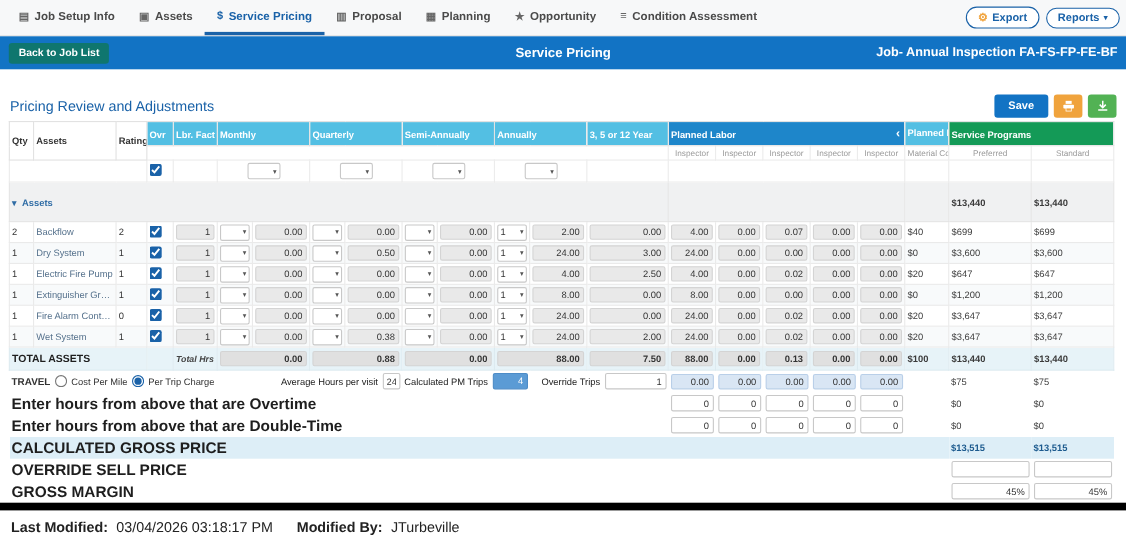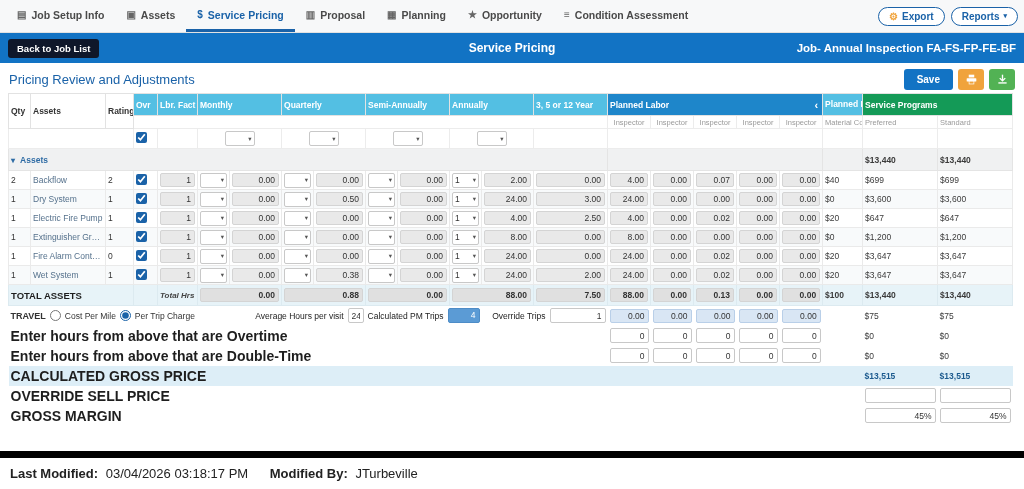--- a/index.html
+++ b/index.html
@@ -13,49 +13,49 @@
 .tab .ticon{font-size:10px;color:#666;}
 .tab.active{color:var(--tab-active,#1a62a8);border-bottom-color:var(--tab-active,#1a62a8);}
 .tab.active .ticon{color:var(--tab-active,#1a62a8);}
 .navright{margin-left:auto;display:flex;align-items:center;gap:6px;}
 .obtn{display:flex;align-items:center;gap:4px;background:#fff;border:1px solid var(--tab-active,#1a62a8);color:var(--tab-active,#1a62a8);font-weight:bold;font-size:10px;border-radius:10px;padding:3px 10px;font-family:inherit;cursor:pointer;}
 .obtn .gear{color:var(--print-orange,#f0a33c);font-size:10px;}
 .obtn .crt2{font-size:7px;}
 
 
 .bluebar{height:30px;background:var(--header-blue,#1273c4);display:flex;align-items:center;padding:0 8px;position:relative;color:#fff;flex:none;}
-.backbtn{background:#0f172a;border:none;color:#fff;font-weight:bold;font-size:9.5px;border-radius:3px;padding:4px 9px;font-family:inherit;cursor:pointer;}
+.backbtn{background:#0f766e;border:none;color:#fff;font-weight:bold;font-size:9.5px;border-radius:3px;padding:4px 9px;font-family:inherit;cursor:pointer;}
 .bartitle{position:absolute;left:50%;transform:translateX(-50%);font-size:12px;font-weight:bold;}
 .barjob{margin-left:auto;font-size:11.5px;font-weight:bold;}
 
 
-.phead{display:flex;align-items:center;padding:6px 9px 3px;flex:none;gap:46px;}
+.phead{display:flex;align-items:center;padding:23px 9px 3px;flex:none;gap:46px;}
 .ptitle{color:var(--tab-active,#1a62a8);font-size:13px;}
 .pactions{margin-left:auto;display:flex;gap:5px;}
 .savebtn{background:var(--header-blue,#1273c4);color:#fff;border:none;border-radius:3px;font-size:10px;font-weight:bold;padding:4px 13px;font-family:inherit;cursor:pointer;}
 .iconbtn{width:26px;height:21px;border:none;border-radius:3px;display:flex;align-items:center;justify-content:center;cursor:pointer;}
 .printbtn{background:var(--print-orange,#f0a33c);}
 .xlsbtn{background:var(--export-green,#52b254);}
 .cbrow{display:flex;align-items:center;gap:6px;padding:3px 9px 6px;font-size:10px;font-weight:bold;color:#333;flex:none;}
 input[type=checkbox],input[type=radio]{width:11px;height:11px;accent-color:var(--tab-active,#1a62a8);margin:0;}
 
 
 table.grid{table-layout:fixed;width:1004px;margin:0 8px;border-collapse:collapse;font-size:8.5px;flex:none;}
 .grid th,.grid td{overflow:hidden;white-space:nowrap;padding:0 2px;vertical-align:middle;text-align:left;}
 .hA th{height:22px;border:1px solid #e2e2e2;font-size:8.5px;}
 .plainh{background:#fff;color:#333;font-weight:bold;}
 .teal{background:var(--teal,#53bfe3);color:#fff;font-weight:bold;text-align:center;}
 .labor{background:var(--labor-blue,#1e86ca);color:#fff;font-weight:bold;position:relative;padding-left:6px;}
 .lchev{position:absolute;right:4px;top:50%;transform:translateY(-52%);font-size:11px;cursor:pointer;}
 .tealwrap{background:var(--teal,#53bfe3);color:#fff;font-weight:bold;text-align:center;white-space:normal;line-height:1.05;font-size:8px;padding:0 3px;}
 .green{background:var(--programs-green,#149a57);color:#fff;font-weight:bold;text-align:center;}
 .hB th{height:13px;background:#fff;color:#9a9a9a;font-weight:normal;font-size:7.5px;border:1px solid #ececec;text-align:center;}
-.hB th.r{text-align:left;}
+.hB th.r{text-align:center;}
 .hF td{height:20px;border:1px solid #ececec;}
-.grp td{background:#f0f1f2;height:22px;border:1px solid #e4e4e4;}
+.grp td{background:#f0f1f2;height:36px;border:1px solid #e4e4e4;}
 .grpcell{font-weight:bold;color:#2f6ca5;}
 .gchev{color:#2f6ca5;font-size:8px;margin-right:3px;cursor:pointer;}
 .arow td{height:19px;border:1px solid #eaeaea;background:#fff;}
 #asset-rows tr:nth-child(even) td{background:#f8fafb;}
 .tc{text-align:center;}
 .tname{color:#55718c;text-overflow:ellipsis;}
 .money{text-align:right;color:#3b3b3b;}
 .b{font-weight:bold;}
 .ro{height:14px;background:#e9e9e9;border:1px solid #d4d4d4;border-radius:2px;line-height:12px;text-align:right;padding:0 3px;color:#333;}
 .sel{height:15px;background:#fff;border:1px solid #c8c8c8;border-radius:2px;display:flex;align-items:center;justify-content:space-between;padding:0 2px;color:#333;cursor:pointer;}

